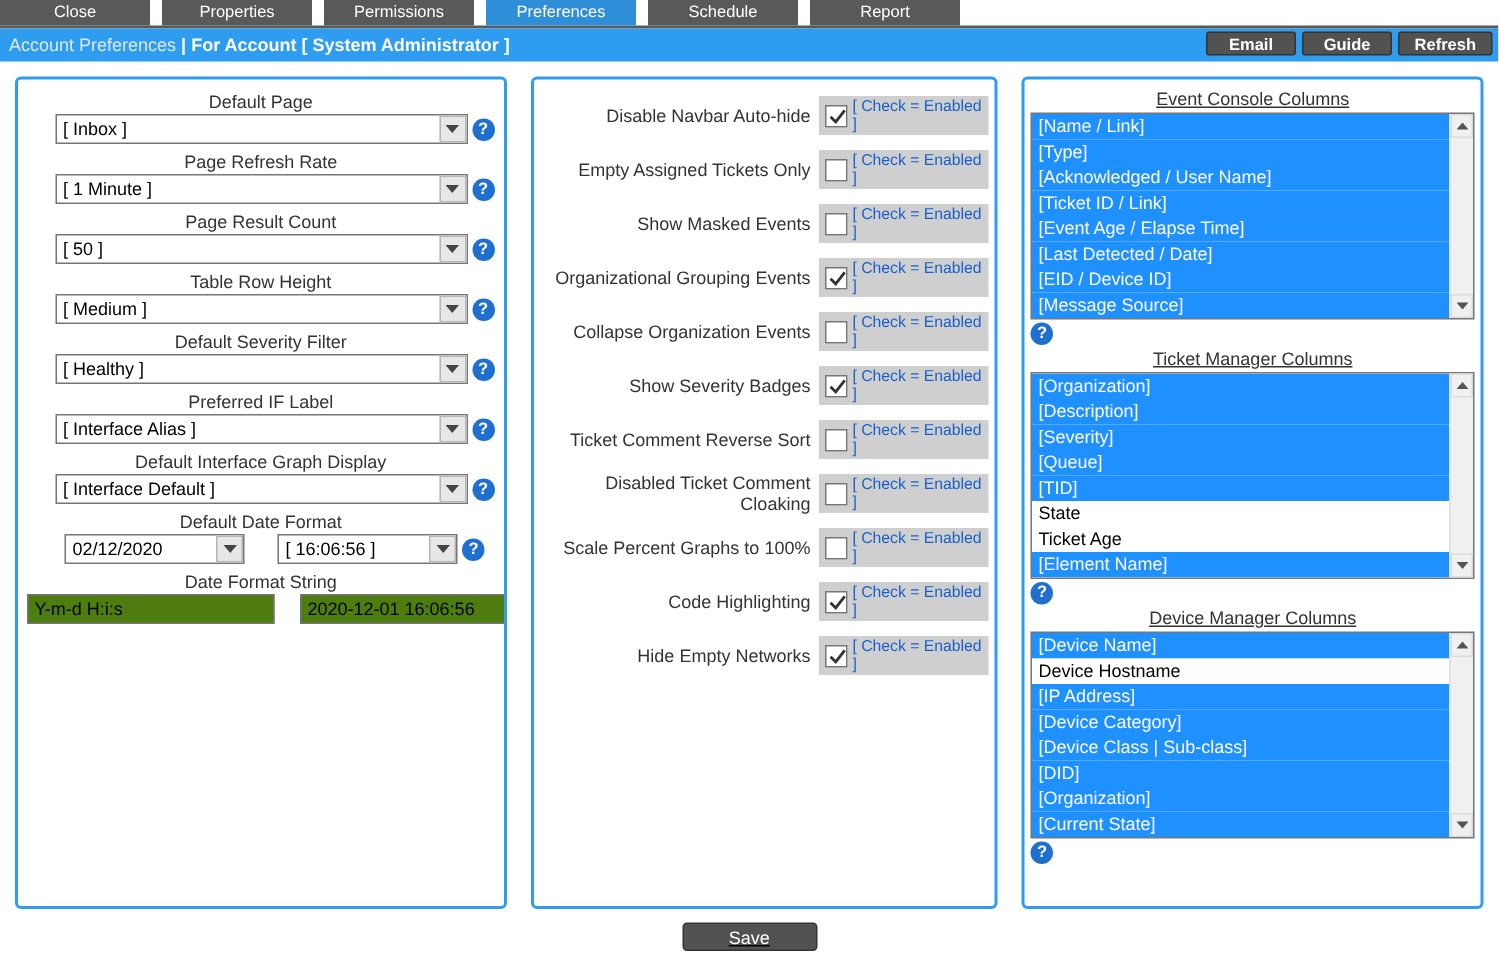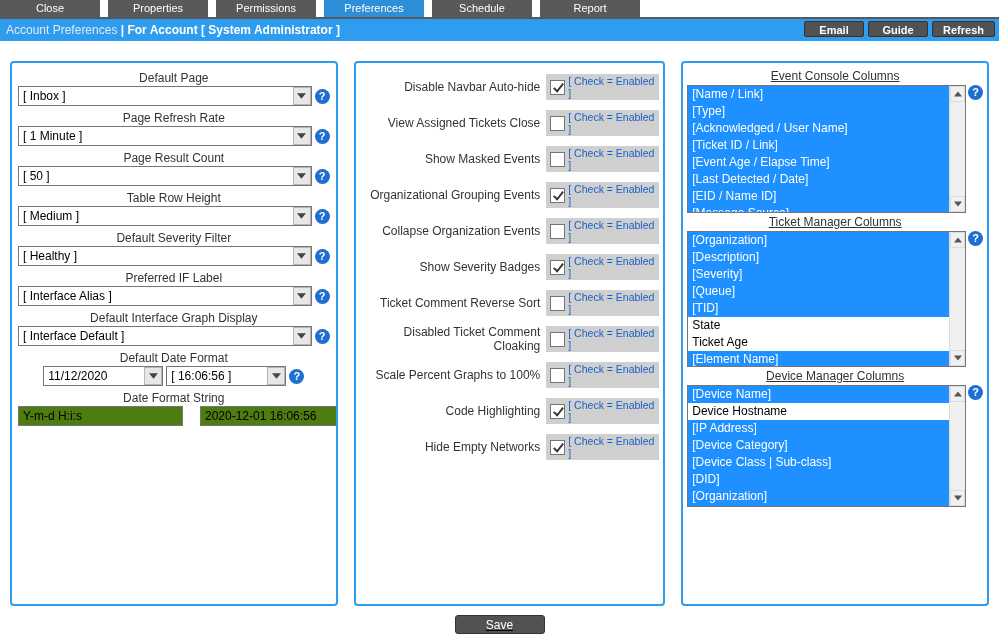--- a/index.html
+++ b/index.html
@@ -62,21 +62,21 @@
     line-height: 16px;
     text-align: center;
     border: 1px solid #333;
     border-radius: 2px;
     cursor: pointer;
   }
   
   .content {
     display: flex;
     gap: 16px;
-    padding: 20px 10px 6px 10px;
+    padding: 10px 10px 6px 10px;
     height: 571px;
   }
   .panel {
     border: 2px solid #2e9df0;
     border-radius: 4px;
     background: #fff;
     overflow: hidden;
   }
   .panel-left { width: 330px; padding: 6px 4px; }
   .panel-mid { width: 314px; padding: 6px 4px 6px 4px; }
@@ -92,20 +92,21 @@
   .field-row {
     display: flex;
     align-items: center;
     gap: 3px;
     padding: 0 2px 3px 2px;
   }
   .select-wrap {
     position: relative;
     flex: 1;
     min-width: 0;
+    margin-left: 19px;
   }
   .select-box {
     width: 100%;
     height: 20px;
     border: 1px solid #767676;
     background: #fff;
     font-size: 12px;
     line-height: 18px;
     padding: 0 22px 0 4px;
     color: #000;
@@ -194,20 +195,21 @@
     font-size: 12px;
     color: #333;
     margin: 2px 0 2px 0;
     text-decoration: underline;
   }
   .listbox-wrap {
     display: flex;
     align-items: stretch;
     gap: 2px;
     margin-bottom: 2px;
+    flex-direction: column;
   }
   .listbox {
     border: 1px solid #767676;
     overflow: hidden;
     height: 128px;
     position: relative;
     flex: 1;
   }
   .listbox-scroll {
     position: absolute;
@@ -386,21 +388,21 @@
               <path d="M0 0 L5 6 L10 0 Z"></path>
             </svg>
           </div>
       </div>
       <div class="help-icon">?</div>
     </div>
 
     <div class="field-label">Default Date Format</div>
     <div class="field-row" style="justify-content:center;">
       <div class="select-wrap" style="flex:0 0 120px;">
-        <div class="select-box">11/12/2020</div>
+        <div class="select-box">02/12/2020</div>
         <div class="select-arrow">
             <svg viewBox="0 0 10 6">
               <path d="M0 0 L5 6 L10 0 Z"></path>
             </svg>
           </div>
       </div>
       <div class="select-wrap" style="flex:0 0 120px;">
         <div class="select-box">[ 16:06:56 ]</div>
         <div class="select-arrow">
             <svg viewBox="0 0 10 6">
@@ -425,21 +427,21 @@
         <div class="check-cell">
           <div class="checkbox checked">
             <svg viewBox="0 0 14 14">
               <path d="M2 8 L6 12 L13 3"></path>
             </svg>
           </div>
           <span class="check-hint">[ Check = Enabled ]</span>
         </div>
       </div>
       <div class="check-row">
-        <div class="check-label">View Assigned Tickets Close</div>
+        <div class="check-label">Empty Assigned Tickets Only</div>
         <div class="check-cell">
           <div class="checkbox"></div>
           <span class="check-hint">[ Check = Enabled ]</span>
         </div>
       </div>
       <div class="check-row">
         <div class="check-label">Show Masked Events</div>
         <div class="check-cell">
           <div class="checkbox"></div>
           <span class="check-hint">[ Check = Enabled ]</span>
@@ -523,21 +525,21 @@
     <div class="col-label">Event Console Columns</div>
     <div class="listbox-wrap">
       <div class="listbox lb-tall">
         <div class="list-inner" id="lb-event">
             <div class="list-item sel">[Name / Link]</div>
             <div class="list-item sel">[Type]</div>
             <div class="list-item sel">[Acknowledged / User Name]</div>
             <div class="list-item sel">[Ticket ID / Link]</div>
             <div class="list-item sel">[Event Age / Elapse Time]</div>
             <div class="list-item sel">[Last Detected / Date]</div>
-            <div class="list-item sel">[EID / Name ID]</div>
+            <div class="list-item sel">[EID / Device ID]</div>
             <div class="list-item sel">[Message Source]</div>
           </div>
         <div class="listbox-scroll">
           <div class="scroll-btn" style="position:absolute;top:0;left:0;right:0;">
               <svg viewBox="0 0 10 6">
                 <path d="M0 6 L5 0 L10 6 Z"></path>
               </svg>
             </div>
           <div class="scroll-track"></div>
           <div class="scroll-btn" style="position:absolute;bottom:0;left:0;right:0;">

